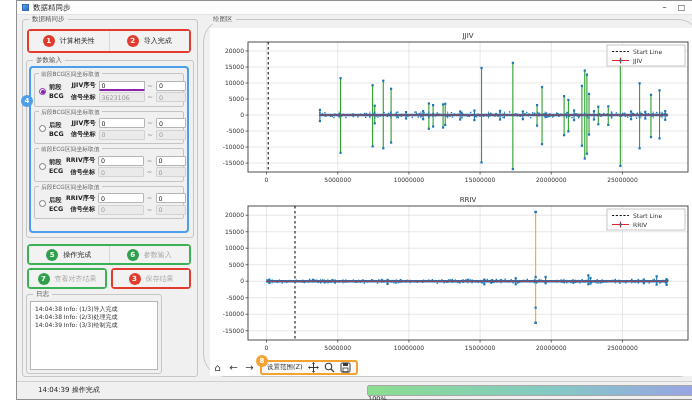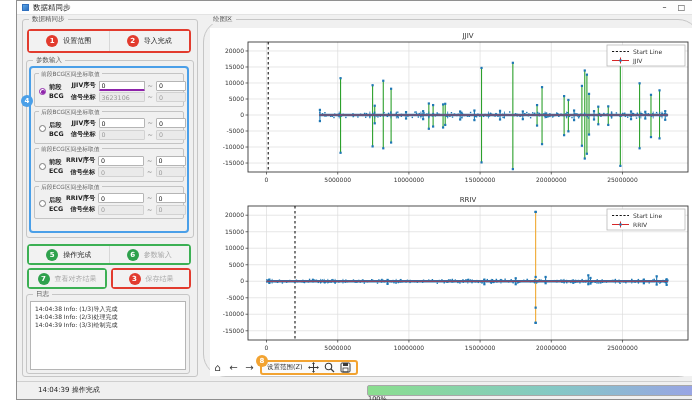--- a/index.html
+++ b/index.html
@@ -51,21 +51,21 @@
   .radio-label{font-size:6.3px;font-weight:bold;color:#222;}
   .rows{flex:1;}
   .field-row{display:flex;align-items:center;gap:3px;margin:1.5px 0;}
   .field-label{width:32px;text-align:right;font-size:6.2px;color:#222;font-weight:bold;}
   input.val{width:46px;height:10px;font-size:6.3px;padding:0 2px;border:1px solid #b5b5b5;background:#fff;border-radius:1px;color:#222;}
   input.val.short{width:30px;}
   input.val.dis{background:#eaeaea;color:#9a9a9a;border-color:#d2d2d2;}
   input.val.focused{border-bottom:2px solid #8e24aa;}
   .tilde{font-size:6.5px;color:#777;}
   
-  .log-group{left:3px;top:274px;width:164px;height:80px;}
+  .log-group{left:3px;top:274px;width:136px;height:80px;}
   .log-area{position:absolute;left:3px;top:6px;right:3px;bottom:3px;background:#fff;border:1px solid #b5b5b5;padding:3px 4px;overflow:hidden;}
   .log-line{font-size:6px;color:#333;line-height:8px;white-space:nowrap;}
   
   .canvas{position:absolute;left:6px;top:8px;width:486px;height:348px;background:#fff;}
   .canvas svg{display:block;}
   
   .toolbar{position:absolute;left:2px;bottom:1px;height:15px;display:flex;align-items:center;gap:5px;}
   .tb-icon{font-size:10px;color:#3a3a3a;width:11px;text-align:center;line-height:14px;}
   .tb-range-box{position:relative;display:flex;align-items:center;gap:5px;border:2px solid #f2a331;border-radius:3px;height:15px;padding:0 5px;background:#fafafa;}
   .tb-range-label{font-size:6.5px;color:#333;}
@@ -92,21 +92,21 @@
 
   <div class="main">
 
     <div class="groupbox left-group">
       <span class="gb-label">数据精同步</span>
 
       <div class="hl-box box-red import-box" id="import-box">
           <div class="btn-row">
             <div class="btn-cell">
               <span class="badge badge-red">1</span>
-              <span class="btn-label">设置范围</span>
+              <span class="btn-label">计算相关性</span>
             </div>
             <span class="cell-div"></span>
             <div class="btn-cell">
               <span class="badge badge-red">2</span>
               <span class="btn-label">导入完成</span>
             </div>
           </div>
         </div>
 
       <div class="groupbox params-group">

